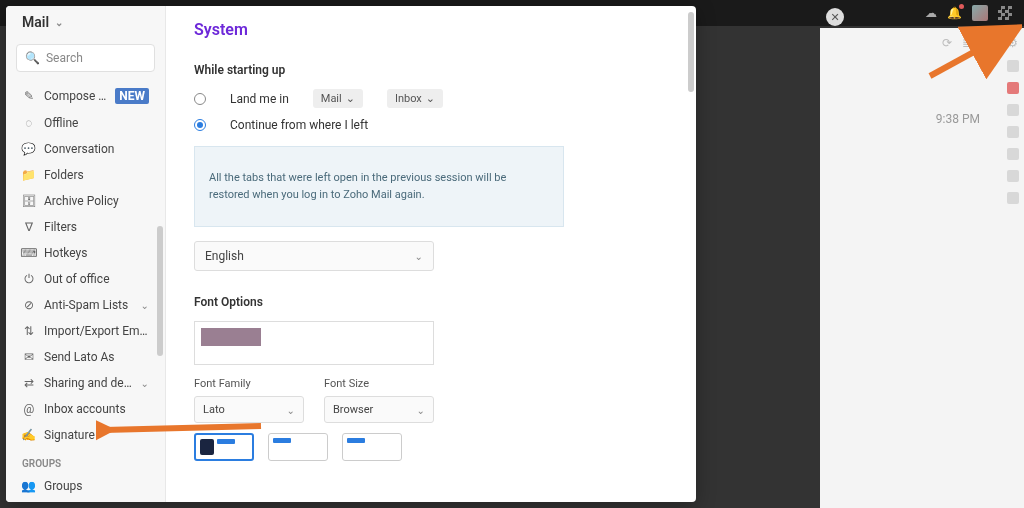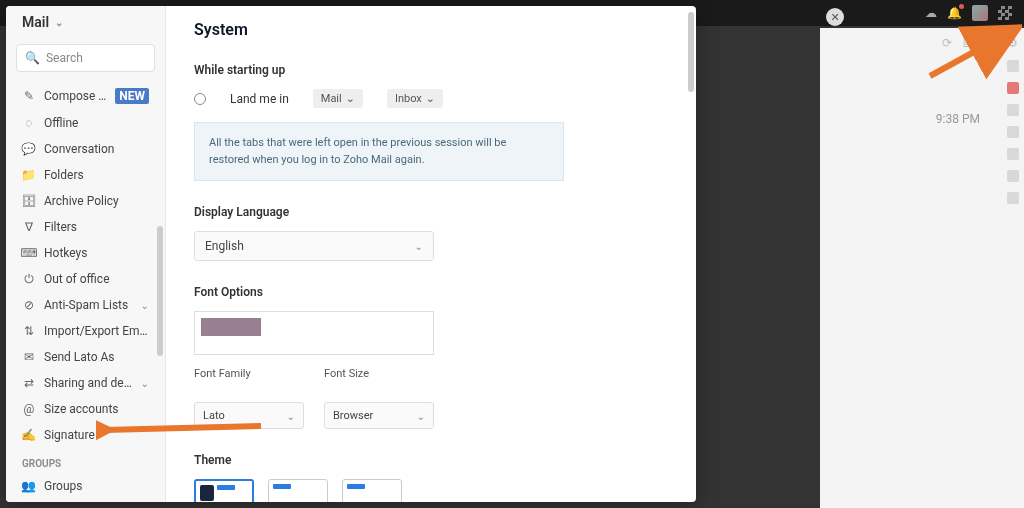--- a/index.html
+++ b/index.html
@@ -97,21 +97,21 @@
 .main {
   flex: 1;
   overflow-y: auto;
   padding: 14px 28px 20px;
   position: relative;
 }
 
 .page-title {
   font-size: 16px;
   font-weight: 600;
-  color: #0f172a;
+  color: #6d28d9;
   margin-bottom: 10px;
 }
 
 .section-header {
   font-size: 12px;
   font-weight: 600;
   color: #333;
   margin: 24px 0 12px;
 }
 
@@ -137,21 +137,21 @@
   font-size: 11px;
   color: #555;
   display: inline-flex;
   align-items: center;
   gap: 4px;
 }
 
 .info-box {
   background: #eef4f8;
   border: 1px solid #d8e6ef;
-  padding: 12px 14px;
+  padding: 23px 14px;
   font-size: 11px;
   color: #4a6a7a;
   margin: 14px 0;
   width: 370px;
   line-height: 1.5;
 }
 
 .select {
   width: 240px;
   border: 1px solid #ddd;
@@ -170,21 +170,21 @@
   width: 240px; height: 44px;
   border: 1px solid #ddd;
   padding: 6px;
 }
 .font-swatch {
   width: 60px; height: 18px;
   background: #9a7f92;
 }
 
 .field-row { display: flex; gap: 20px; margin-top: 12px; }
-.field-col { display: flex; flex-direction: column; gap: 22px; }
+.field-col { display: flex; flex-direction: column; gap: 6px; }
 .field-label { font-size: 11px; color: #555; }
 .select.sm { width: 110px; padding: 6px 8px; font-size: 11px; align-items: flex-end; }
 
 .theme-row {
   display: flex;
   gap: 14px;
   margin-top: 10px;
 }
 .theme-tile {
   width: 60px; height: 28px;
@@ -381,21 +381,21 @@
         <span class="nav-icon">✉</span>
         <span class="nav-label">Send Lato As</span>
       </div>
       <div class="nav-item">
         <span class="nav-icon">⇄</span>
         <span class="nav-label">Sharing and delegation</span>
         <span class="nav-chevron">⌄</span>
       </div>
       <div class="nav-item">
         <span class="nav-icon">@</span>
-        <span class="nav-label">Size accounts</span>
+        <span class="nav-label">Inbox accounts</span>
       </div>
       <div class="nav-item">
         <span class="nav-icon">✍</span>
         <span class="nav-label">Signature</span>
       </div>
 
       <div class="nav-group-header">GROUPS</div>
       <div class="nav-item">
         <span class="nav-icon">👥</span>
         <span class="nav-label">Groups</span>
@@ -414,23 +414,26 @@
       <span>Land me in</span>
       <span class="mini-select">
         <span>Mail</span>
         <span>⌄</span>
       </span>
       <span class="mini-select">
         <span>Inbox</span>
         <span>⌄</span>
       </span>
     </div>
+    <div class="radio-row">
+      <span class="radio checked"></span>
+      <span>Continue from where I left</span>
+    </div>
     <div class="info-box">All the tabs that were left open in the previous session will be restored when you log in to Zoho Mail again.</div>
 
-    <div class="section-header">Display Language</div>
     <div class="select">
       <span>English</span>
       <span class="chev">⌄</span>
     </div>
 
     <div class="section-header">Font Options</div>
     <div class="font-preview">
       <div class="font-swatch"></div>
     </div>
     <div class="field-row">
@@ -443,21 +446,20 @@
       </div>
       <div class="field-col">
         <span class="field-label">Font Size</span>
         <div class="select sm">
           <span>Browser</span>
           <span class="chev">⌄</span>
         </div>
       </div>
     </div>
 
-    <div class="section-header">Theme</div>
     <div class="theme-row">
       <div class="theme-tile active">
         <div class="theme-left"></div>
           <div class="theme-bar"></div>
       </div>
       <div class="theme-tile">
         <div class="theme-bar"></div>
       </div>
       <div class="theme-tile">
         <div class="theme-bar"></div>

